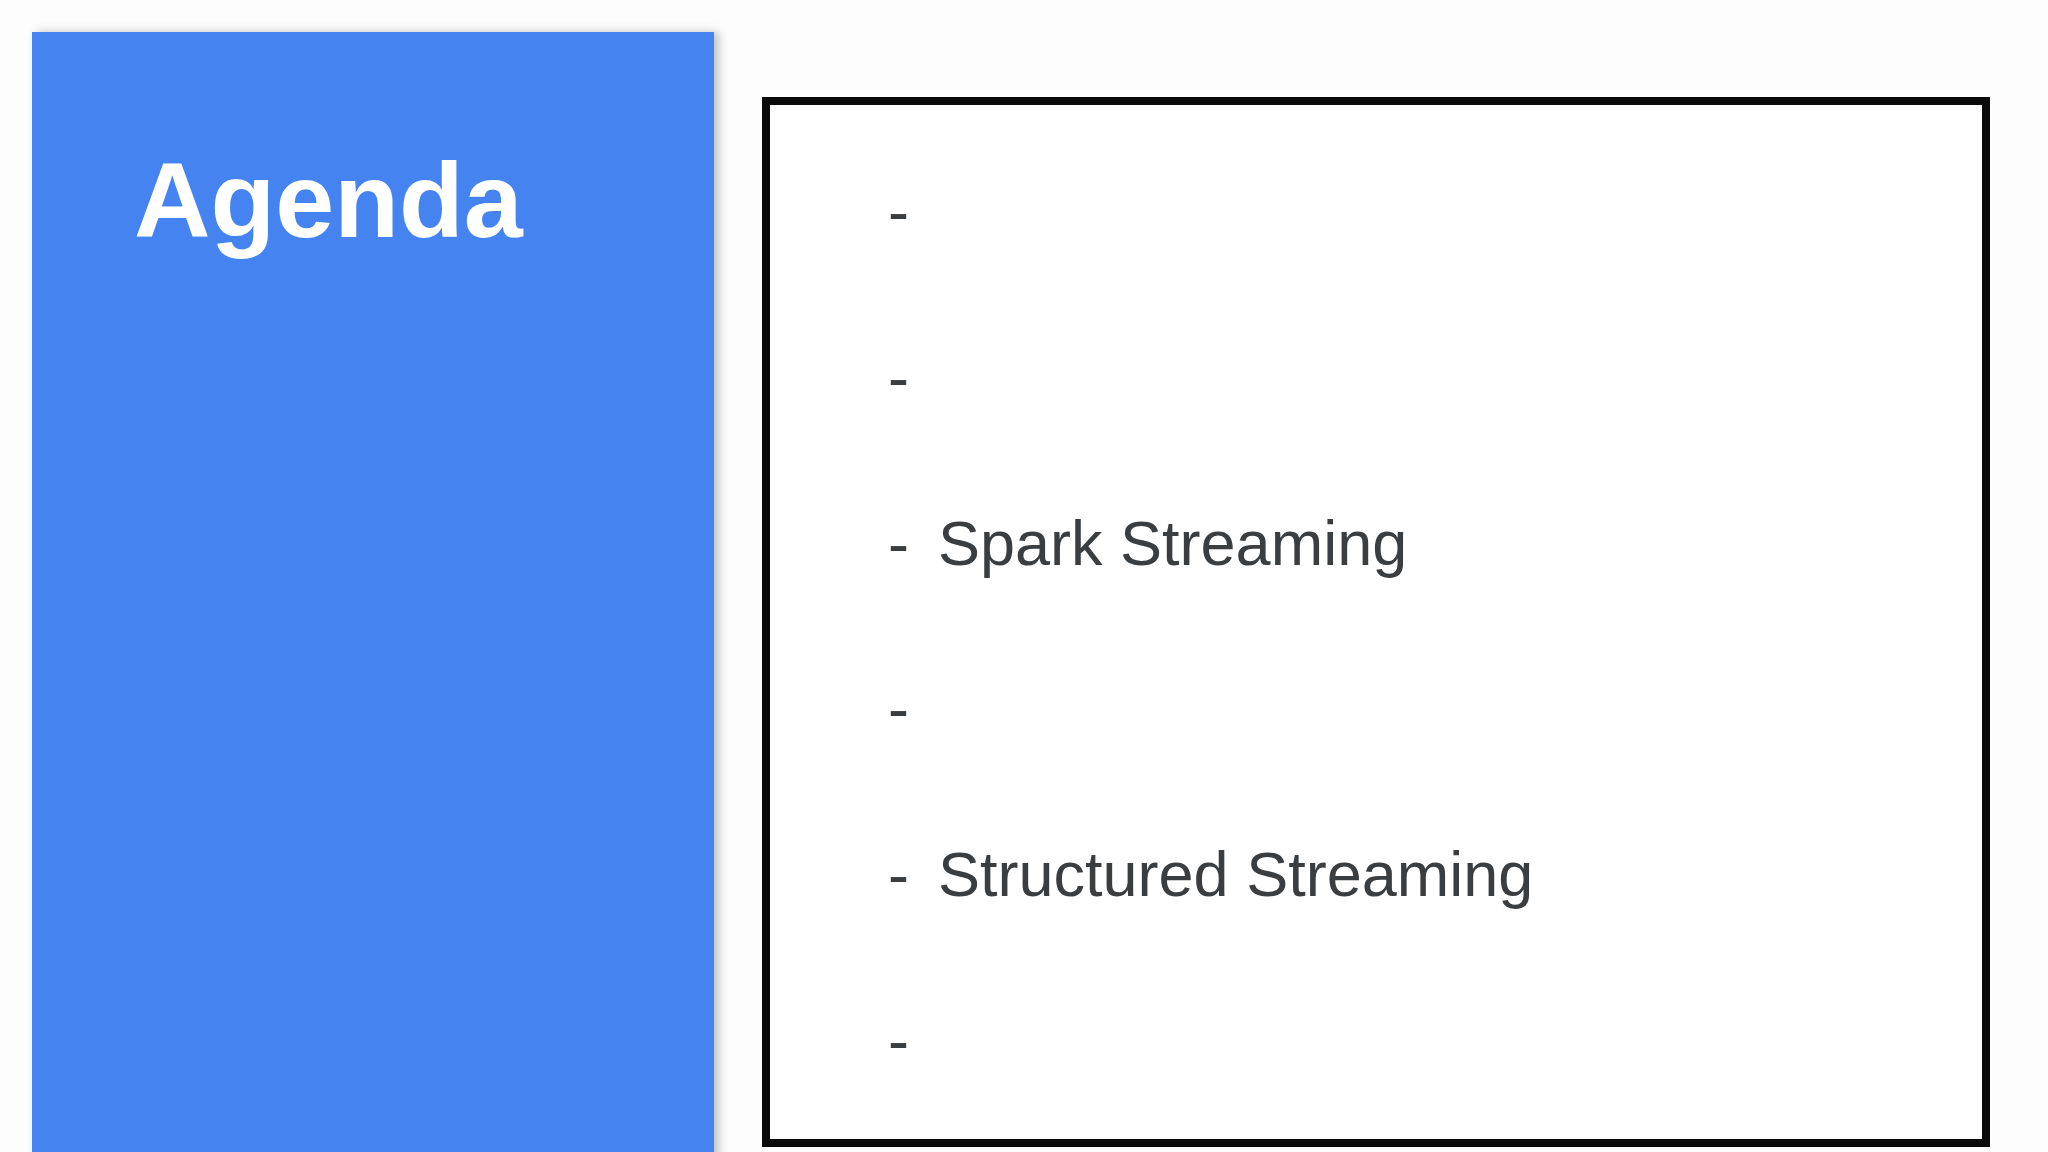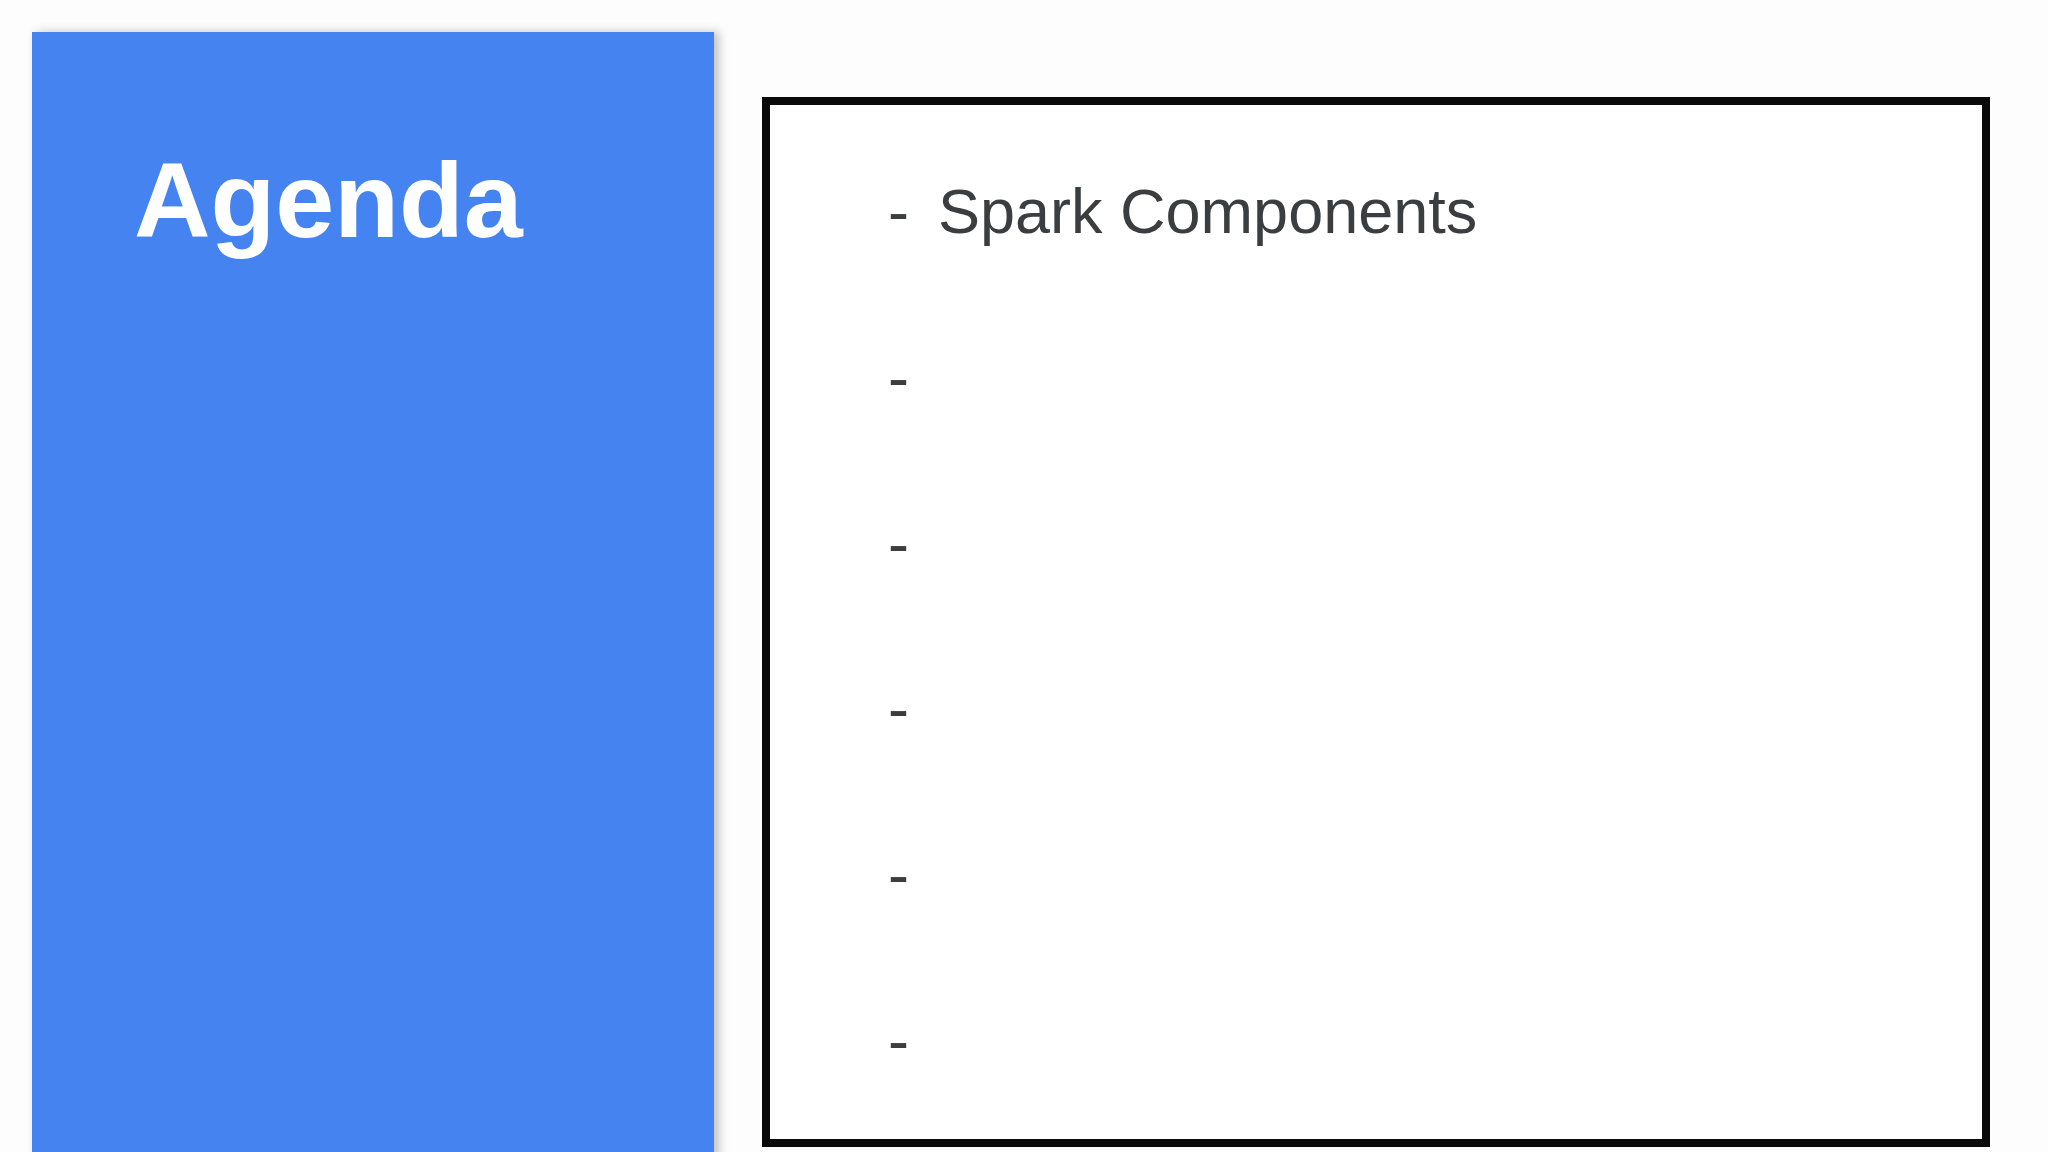--- a/index.html
+++ b/index.html
@@ -77,33 +77,34 @@
 <div class="stage">
 
   <div class="title-panel">
     <h1 class="slide-title">Agenda</h1>
   </div>
 
   <div class="agenda-box">
     <ul class="agenda-list">
       <li class="agenda-item">
         <span class="bullet-dash">-</span>
-        <span class="item-label">Spark Components</span>
       </li>
       <li class="agenda-item">
         <span class="bullet-dash">-</span>
       </li>
       <li class="agenda-item">
         <span class="bullet-dash">-</span>
+        <span class="item-label">Spark Streaming</span>
       </li>
       <li class="agenda-item">
         <span class="bullet-dash">-</span>
       </li>
       <li class="agenda-item">
         <span class="bullet-dash">-</span>
+        <span class="item-label">Structured Streaming</span>
       </li>
       <li class="agenda-item">
         <span class="bullet-dash">-</span>
       </li>
     </ul>
   </div>
 
 </div>
 
 </body></html>

